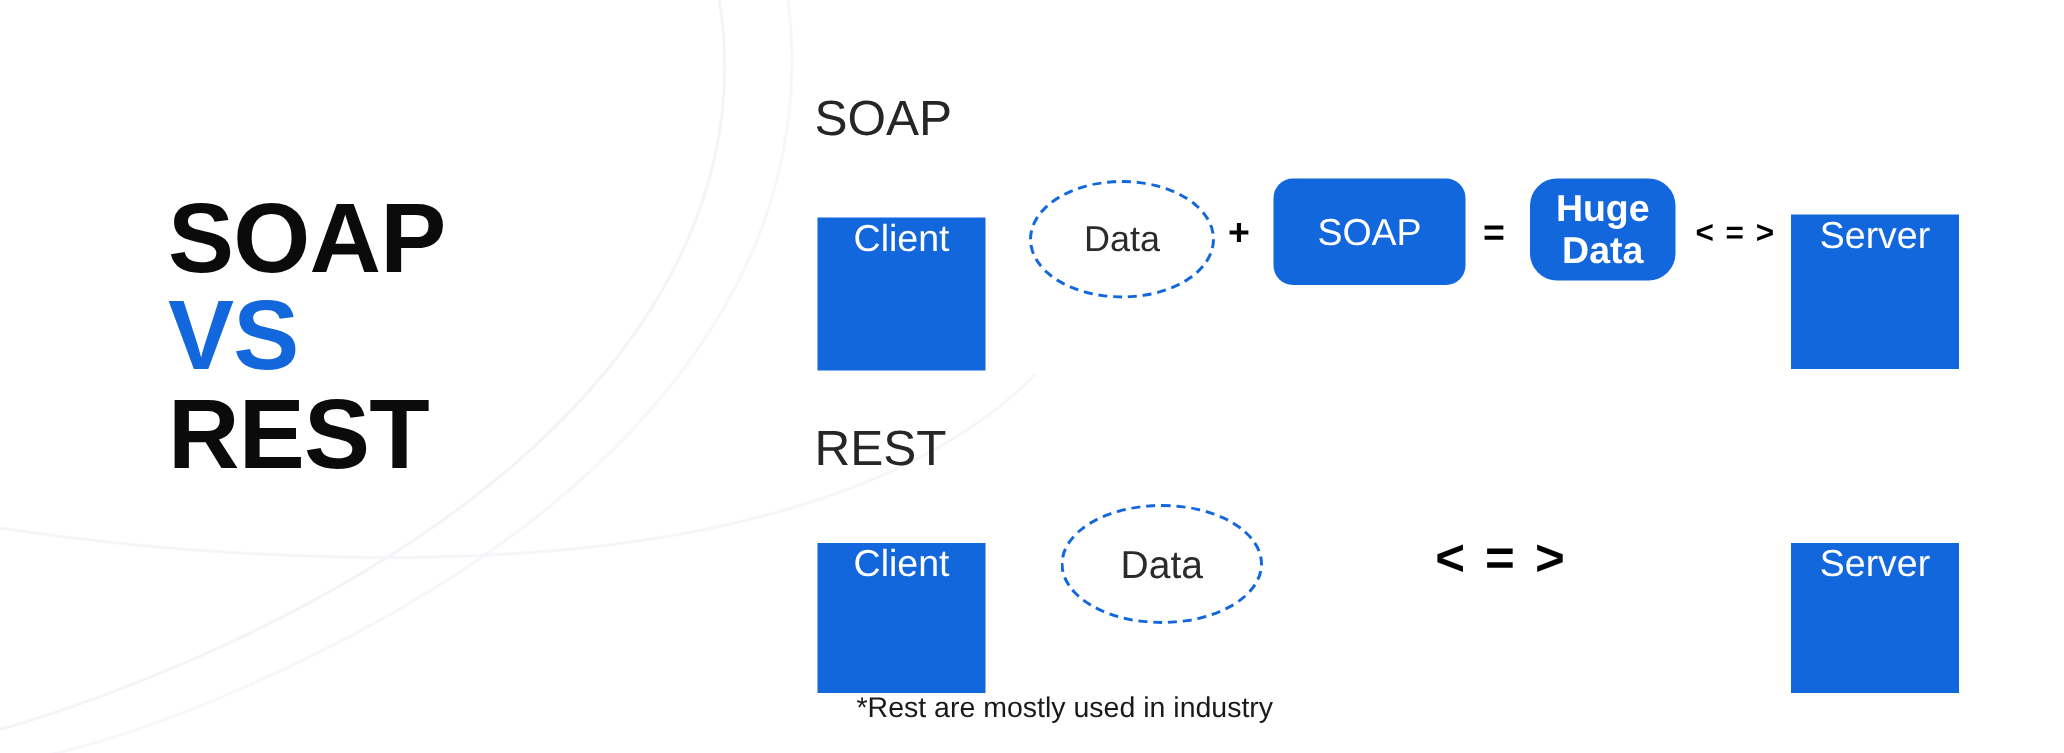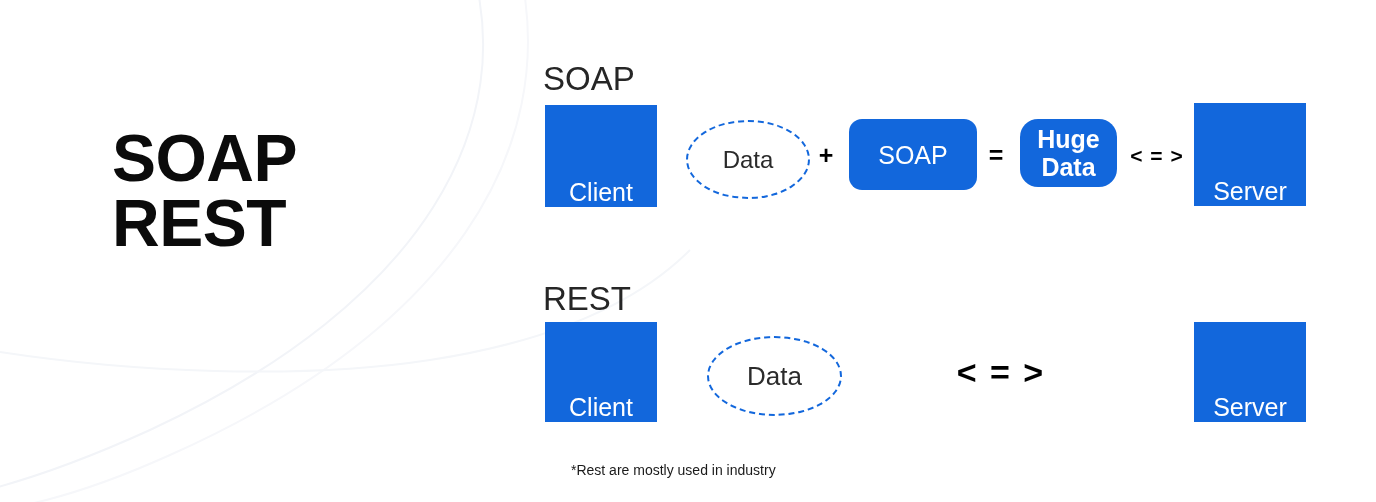--- a/index.html
+++ b/index.html
@@ -52,26 +52,27 @@
     letter-spacing: 0px;
     white-space: nowrap;
   }
 
   
   .node-square {
     position: absolute;
     background: #1267DC;
     color: #ffffff;
     display: flex;
-    align-items: flex-end;
+    align-items: flex-start;
     justify-content: center;
     font-size: 25px;
     font-weight: normal;
     line-height: 1.15;
     text-align: center;
+    margin-top: 40px;
   }
 
   
   .node-pill {
     position: absolute;
     background: #1267DC;
     color: #ffffff;
     display: flex;
     align-items: center;
     justify-content: center;
@@ -104,40 +105,41 @@
     display: flex;
     align-items: center;
     justify-content: center;
     white-space: nowrap;
     line-height: 1;
   }
 
   
   .footnote {
     position: absolute;
-    font-size: 14px;
+    font-size: 19px;
     color: #1a1a1a;
     white-space: nowrap;
     font-weight: normal;
     text-align: right;
   }
 </style>
 </head>
 <body>
 
 <div id="canvas">
 
   <svg class="bg-arcs" viewBox="0 0 1376 502" preserveAspectRatio="none" aria-hidden="true">
     <path d="M 470 -40 C 520 120, 430 300, 150 430 C 40 480, -30 495, -60 500" fill="none" stroke="#f2f4f8" stroke-width="2"></path>
     <path d="M 520 -30 C 560 150, 450 330, 170 455 C 70 500, 10 510, -40 515" fill="none" stroke="#f6f7fa" stroke-width="2"></path>
     <path d="M 690 250 C 640 300, 560 340, 430 360 C 300 380, 130 372, 0 352" fill="none" stroke="#f4f6f9" stroke-width="2"></path>
   </svg>
 
   <div class="headline">
     <span class="line dark">SOAP</span>
+    <span class="line accent">VS</span>
     <span class="line dark">REST</span>
   </div>
 
   <div class="section-label" style="left:543px; top:60px;">SOAP</div>
 
   <div class="node-square" style="left:545px; top:105px; width:112px; height:102px;">
     <span>Client</span>
   </div>
 
   <div class="node-ellipse" style="left:686px; top:120px; width:120px; height:75px; font-size:24px;">

